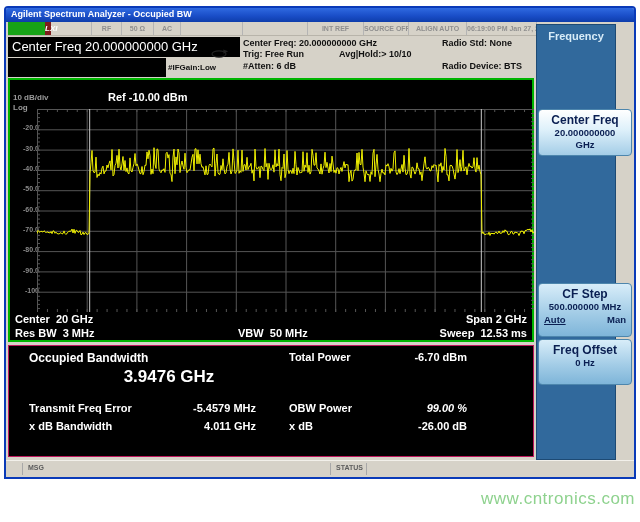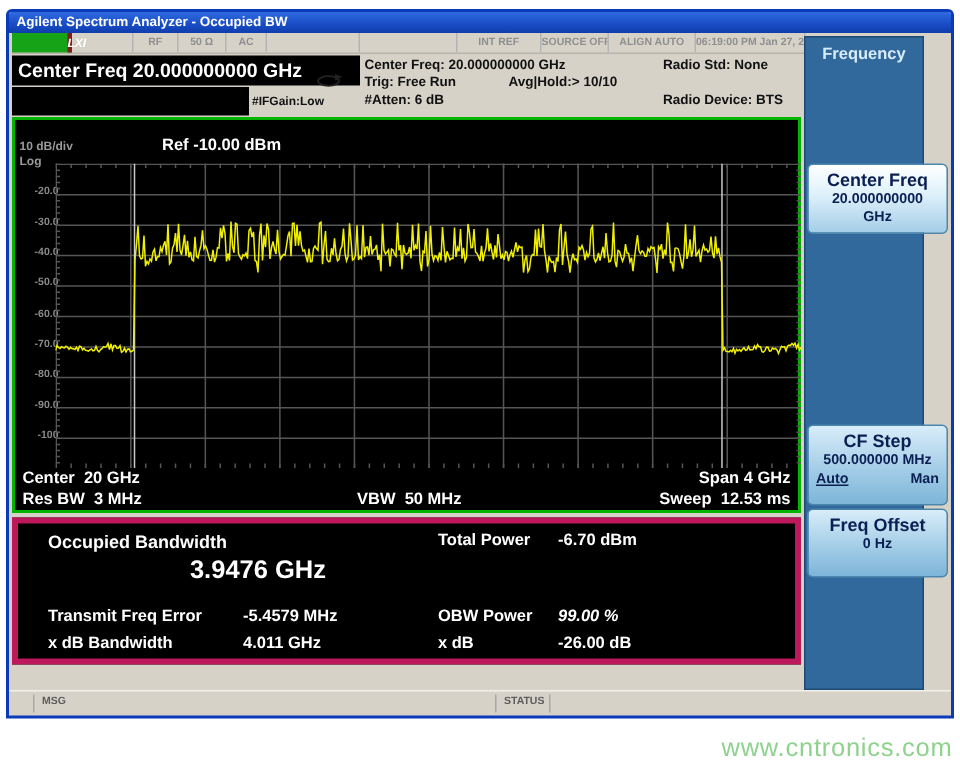--- a/index.html
+++ b/index.html
@@ -26,30 +26,30 @@
   .strip {
     position:absolute; left:2px; top:14px; width:529px; height:14px;
     display:flex; background:#d6d2c8; border-bottom:1px solid #b8b4aa;
   }
   .strip .cell {
     font-size:7px; font-weight:bold; color:#8f8f8f; text-align:center;
     line-height:13px; border-right:1px solid #b4b4b4; overflow:hidden; white-space:nowrap;
   }
   .lxi {
     width:21px; background:#17a317; color:#fff; font-size:8px; font-style:italic;
-    font-weight:bold; text-align:center; line-height:13px; border-right:3px solid #7f1d1d;padding-left:37px;
+    font-weight:bold; text-align:center; line-height:13px; border-right:6px solid #7f1d1d;padding-left:37px;
   }
   .c0{width:41px}.c1{width:30px}.c2{width:32px}.c3{width:27px}.c4{width:62px}
   .c5{width:65px}.c6{width:56px}.c7{width:45px}.c8{width:58px}
   .cdt{flex:1; text-align:center;}
   
   .annot { position:absolute; left:0; top:28px; width:628px; height:42px; background:#d6d2c8; }
   .blackbox1 {
     position:absolute; left:2px; top:1px; width:232px; height:20px; background:#000;
-    color:#fff; font-size:13px; font-weight:bold; line-height:20px; padding-left:4px;
+    color:#fff; font-size:13px; font-weight:normal; line-height:20px; padding-left:4px;
     white-space:nowrap; overflow:hidden;
   }
   .blackbox2 { position:absolute; left:2px; top:22px; width:158px; height:19px; background:#000; }
   .ifgain { position:absolute; left:162px; top:27px; font-size:8px; font-weight:bold; color:#111; white-space:nowrap; }
   .loopicon { position:absolute; left:203px; top:13px; }
   .ann { position:absolute; font-size:9px; font-weight:bold; color:#111; white-space:nowrap; }
   
   .display {
     position:absolute; left:2px; top:70px; width:526px; height:264px;
     background:#000; border:2px solid #00b400;
@@ -57,25 +57,25 @@
   .disp-gray { position:absolute; color:#9a9a9a; font-size:8px; font-weight:bold; white-space:nowrap; }
   .ref { position:absolute; left:78px; top:11px; color:#fff; font-size:11px; font-weight:bold;padding-left:20px; }
   .ylab {
     position:absolute; left:1px; width:28px; text-align:right;
     color:#8a8a8a; font-size:7px; font-weight:bold;
   }
   .grat { position:absolute; left:27px; top:29px; }
   .bot-lab { position:absolute; color:#fff; font-size:11px; font-weight:bold; white-space:pre; }
   
   .results {
-    position:absolute; left:2px; top:337px; width:526px; height:98px;
-    background:#000; border:4px solid #be185d;
+    position:absolute; left:2px; top:337px; width:526px; height:112px;
+    background:#000; border:1px solid #be185d;
   }
   .res { position:absolute; color:#fff; font-weight:bold; font-size:11px; white-space:nowrap; }
-  .res-val { text-align:left;margin-left:20px; }
+  .res-val { text-align:right; }
   .obw-big { position:absolute; left:60px; top:21px; width:200px; text-align:center;
     color:#fff; font-size:17px; font-weight:bold; }
   
   .sidebar {
     position:absolute; left:530px; top:16px; width:80px; height:436px;
     background:#31699c; border:1px solid #1d4a74;
   }
   .menu-title { position:absolute; left:0; top:5px; width:100%; text-align:center;
     color:#d8ecf8; font-size:11px; font-weight:bold; }
   .skey {
@@ -384,21 +384,21 @@
           <line x1="497.5" y1="0" x2="497.5" y2="3" stroke="#565656" stroke-width="1"></line>
           <line x1="497.5" y1="200" x2="497.5" y2="203" stroke="#565656" stroke-width="1"></line>
           <line x1="0" y1="203.5" x2="3" y2="203.5" stroke="#565656" stroke-width="1"></line>
           <line x1="494" y1="203.5" x2="497" y2="203.5" stroke="#565656" stroke-width="1"></line>
           <line x1="52.682000000000116" y1="0" x2="52.682000000000116" y2="203" stroke="#c9c9c9" stroke-width="1"></line>
           <line x1="444.31799999999987" y1="0" x2="444.31799999999987" y2="203" stroke="#c9c9c9" stroke-width="1"></line>
           <polyline points="0,124.7 1,121.4 2,122.7 3,123.3 4,122.1 5,122.7 6,123.0 7,121.8 8,122.5 9,123.8 10,122.6 11,123.5 12,123.5 13,124.0 14,122.5 15,124.7 16,121.8 17,122.1 18,124.3 19,123.1 20,124.6 21,124.7 22,125.1 23,124.2 24,123.7 25,124.9 26,124.6 27,121.9 28,124.5 29,125.5 30,124.1 31,123.4 32,122.1 33,122.4 34,122.1 35,120.0 36,124.0 37,120.2 38,124.4 39,121.4 40,121.4 41,123.3 42,123.1 43,121.5 44,125.9 45,125.2 46,123.1 47,125.6 48,123.8 49,123.6 50,125.5 51,125.2 52,124.3 53,64.2 54,53.9 55,41.5 56,61.6 57,63.7 58,63.2 59,48.1 60,68.5 61,65.2 62,66.9 63,63.6 64,65.1 65,59.0 66,57.1 67,64.9 68,62.0 69,62.1 70,56.0 71,58.8 72,54.5 73,51.9 74,60.9 75,40.5 76,66.9 77,65.6 78,56.5 79,54.2 80,46.4 81,59.0 82,40.2 83,57.6 84,61.0 85,54.9 86,47.5 87,61.4 88,51.5 89,62.6 90,58.9 91,64.2 92,64.9 93,48.9 94,61.9 95,63.0 96,58.3 97,54.6 98,44.5 99,56.8 100,54.9 101,57.3 102,61.1 103,64.7 104,64.6 105,57.5 106,65.7 107,62.6 108,56.1 109,56.4 110,42.9 111,49.8 112,41.2 113,46.5 114,65.3 115,60.0 116,64.7 117,38.7 118,55.1 119,59.5 120,39.9 121,40.5 122,60.1 123,62.3 124,63.8 125,60.8 126,61.6 127,59.7 128,63.4 129,44.7 130,43.2 131,49.1 132,45.6 133,64.6 134,65.4 135,72.6 136,48.1 137,40.1 138,64.7 139,47.9 140,55.8 141,40.0 142,43.9 143,63.6 144,56.1 145,52.0 146,57.0 147,60.3 148,44.2 149,58.7 150,63.7 151,62.0 152,60.6 153,61.2 154,54.8 155,48.2 156,45.3 157,61.8 158,39.9 159,39.7 160,54.9 161,40.8 162,54.8 163,45.2 164,54.8 165,58.4 166,57.7 167,61.9 168,65.9 169,56.8 170,65.5 171,65.2 172,56.6 173,55.0 174,56.7 175,57.9 176,39.8 177,39.1 178,67.1 179,54.6 180,45.0 181,63.8 182,65.4 183,65.2 184,56.5 185,60.9 186,49.8 187,60.0 188,64.9 189,63.9 190,57.2 191,55.2 192,43.4 193,60.0 194,65.0 195,62.1 196,39.9 197,51.3 198,64.4 199,63.6 200,60.9 201,41.2 202,64.3 203,62.0 204,63.4 205,41.1 206,62.4 207,55.9 208,55.6 209,61.1 210,48.3 211,60.6 212,57.6 213,57.1 214,54.3 215,64.2 216,60.8 217,71.9 218,40.1 219,57.7 220,60.3 221,59.1 222,57.6 223,68.7 224,57.0 225,57.7 226,60.4 227,61.7 228,39.5 229,57.9 230,54.4 231,70.4 232,54.3 233,59.8 234,60.6 235,59.8 236,55.8 237,63.2 238,40.8 239,57.9 240,54.6 241,57.0 242,40.1 243,65.5 244,71.7 245,58.4 246,59.4 247,45.0 248,68.7 249,64.2 250,41.5 251,60.2 252,64.7 253,61.6 254,61.9 255,64.6 256,59.2 257,64.6 258,42.4 259,55.7 260,66.0 261,58.5 262,61.3 263,64.2 264,63.2 265,63.4 266,42.7 267,62.3 268,56.0 269,58.4 270,43.7 271,63.4 272,56.2 273,65.1 274,62.7 275,40.3 276,46.3 277,56.2 278,56.1 279,43.7 280,59.0 281,60.0 282,62.1 283,65.0 284,54.9 285,65.2 286,59.7 287,56.4 288,43.2 289,58.6 290,53.3 291,59.1 292,64.0 293,54.5 294,62.6 295,47.1 296,55.0 297,63.5 298,61.0 299,64.2 300,58.7 301,59.3 302,65.0 303,60.8 304,58.4 305,62.5 306,57.5 307,52.6 308,58.9 309,55.0 310,56.1 311,55.7 312,72.7 313,64.2 314,61.4 315,72.1 316,70.2 317,62.5 318,60.7 319,61.1 320,44.0 321,61.7 322,43.4 323,55.3 324,55.7 325,40.3 326,58.1 327,64.2 328,72.7 329,61.8 330,64.7 331,66.0 332,65.3 333,72.5 334,62.7 335,65.4 336,44.1 337,40.3 338,67.7 339,55.9 340,45.4 341,60.4 342,65.0 343,72.7 344,64.4 345,60.1 346,64.2 347,63.6 348,65.9 349,55.8 350,57.1 351,54.7 352,57.7 353,64.4 354,59.3 355,62.2 356,59.9 357,43.8 358,41.9 359,63.1 360,65.6 361,63.8 362,59.6 363,64.7 364,60.0 365,55.5 366,63.1 367,46.3 368,59.1 369,65.6 370,65.2 371,61.3 372,39.4 373,65.1 374,69.1 375,58.0 376,58.6 377,62.0 378,65.1 379,62.5 380,53.8 381,59.7 382,59.8 383,65.6 384,62.8 385,71.7 386,63.0 387,54.8 388,47.8 389,58.2 390,60.1 391,58.3 392,59.2 393,61.9 394,61.7 395,56.7 396,58.7 397,55.5 398,56.6 399,56.0 400,63.4 401,72.9 402,55.4 403,57.2 404,53.8 405,63.5 406,57.4 407,61.0 408,39.4 409,47.2 410,65.9 411,65.8 412,71.9 413,56.5 414,56.3 415,56.8 416,59.9 417,65.2 418,70.1 419,61.5 420,40.5 421,63.6 422,59.4 423,50.6 424,62.2 425,57.6 426,41.3 427,62.0 428,59.7 429,57.8 430,65.8 431,58.3 432,54.4 433,57.7 434,57.1 435,59.1 436,57.9 437,48.7 438,59.7 439,63.1 440,48.6 441,60.4 442,56.2 443,62.1 444,65.8 445,124.5 446,122.9 447,125.2 448,125.3 449,125.6 450,124.5 451,125.5 452,123.2 453,126.5 454,123.9 455,125.0 456,124.0 457,125.2 458,123.9 459,122.8 460,124.5 461,124.2 462,122.0 463,124.3 464,124.1 465,124.0 466,121.7 467,123.5 468,120.8 469,122.2 470,122.2 471,125.4 472,125.8 473,124.6 474,122.4 475,122.5 476,125.1 477,124.9 478,122.9 479,123.8 480,123.3 481,124.3 482,126.6 483,124.0 484,121.9 485,122.5 486,122.1 487,124.8 488,121.8 489,121.1 490,121.3 491,120.0 492,121.2 493,119.8 494,123.0 495,120.6 496,124.2 497,122.4" fill="none" stroke="#f0f000" stroke-width="1"></polyline>
         </svg>
 
       <span class="bot-lab" style="left:5px; top:233px;">Center  20 GHz</span>
-      <span class="bot-lab" style="right:5px; top:233px;">Span 4 GHz</span>
+      <span class="bot-lab" style="right:5px; top:233px;">Span 2 GHz</span>
       <span class="bot-lab" style="left:5px; top:247px;">Res BW  3 MHz</span>
       <span class="bot-lab" style="left:228px; top:247px;">VBW  50 MHz</span>
       <span class="bot-lab" style="right:5px; top:247px;padding-left:28px;">Sweep  12.53 ms</span>
     </div>
 
     <div class="results">
       <span class="res" style="left:20px; top:5px; font-size:12px;">Occupied Bandwidth</span>
       <span class="obw-big">3.9476 GHz</span>
 
       <span class="res" style="left:20px; top:56px;">Transmit Freq Error</span>

